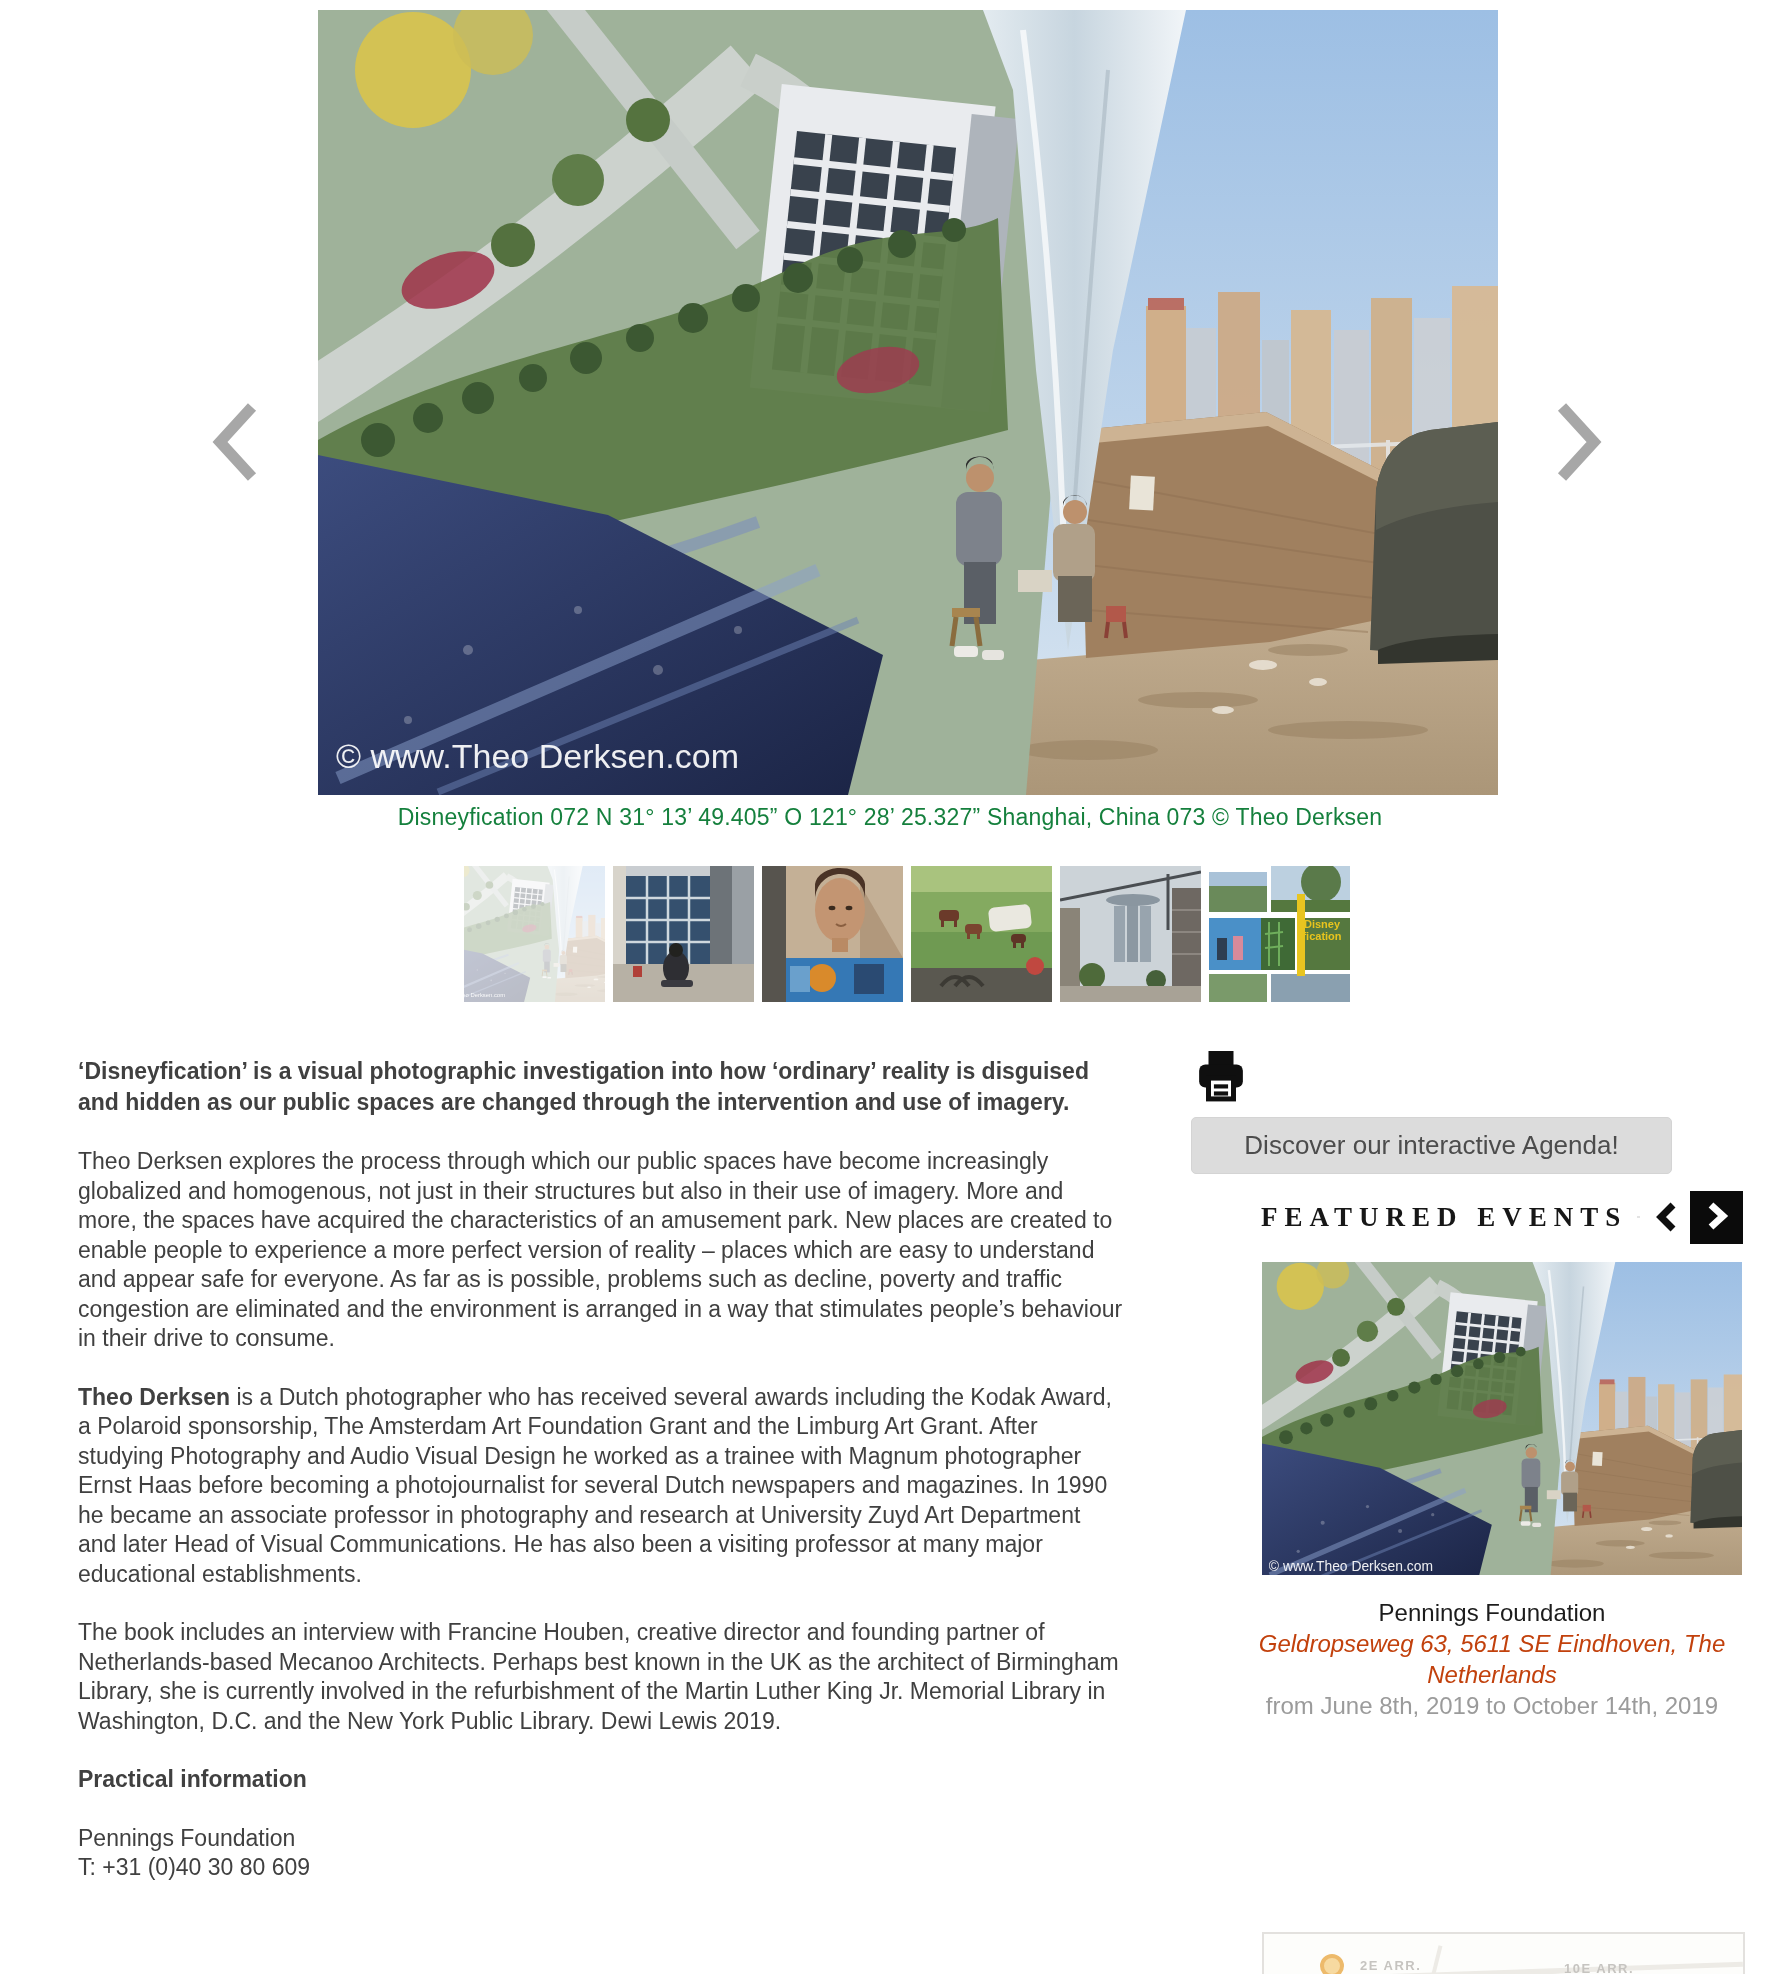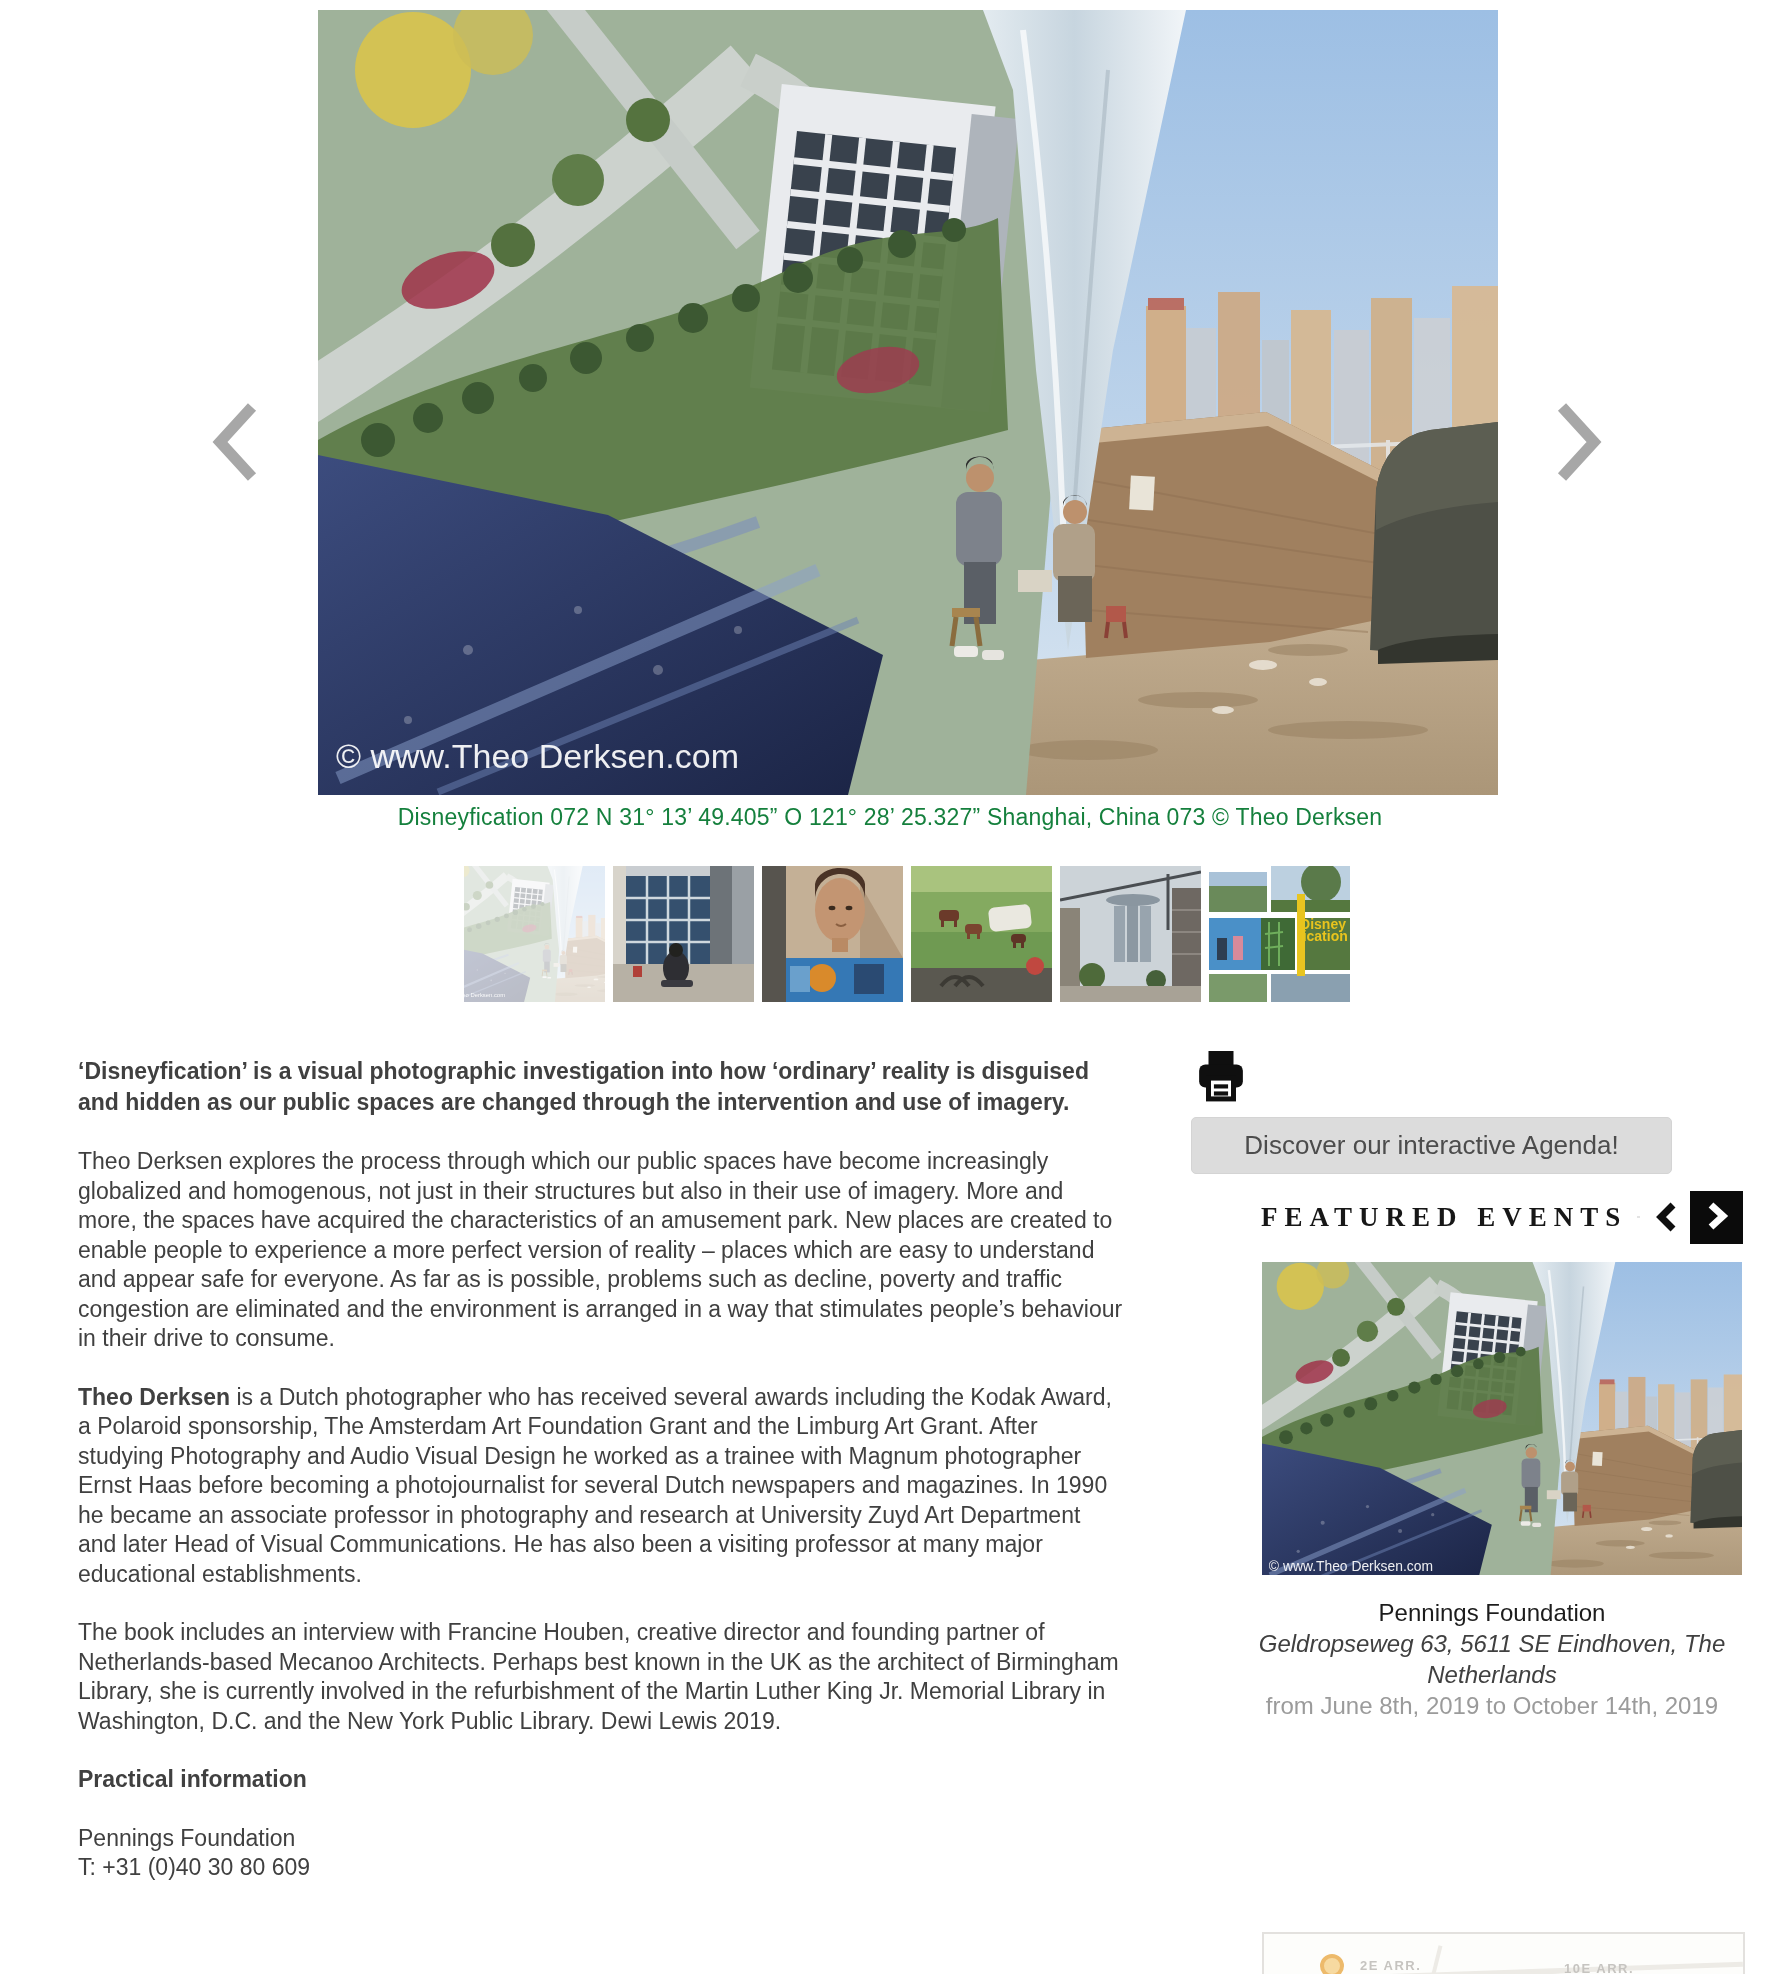--- a/index.html
+++ b/index.html
@@ -19,21 +19,21 @@
   .caption{
     position:absolute;left:0;top:804px;width:1780px;text-align:center;
     font-size:23px;color:#15803d;letter-spacing:.2px;
   }
   
   .thumbs{position:absolute;left:464px;top:866px;display:flex;gap:8px;}
   .thumb{width:141px;height:136px;overflow:hidden;position:relative;background:#dfe5e8;cursor:pointer;}
   .thumb svg{display:block;width:100%;height:100%;}
   .thumb-overlay-text{
     position:absolute;right:4px;top:52px;width:48px;color:#e9c41d;
-    font-weight:bold;font-size:14px;line-height:12px;text-align:right;pointer-events:none;
+    font-weight:bold;font-size:11px;line-height:12px;text-align:center;pointer-events:none;
   }
   
   .print-btn{position:absolute;left:1196px;top:1048px;width:50px;height:58px;background:none;border:none;padding:0;cursor:pointer;}
   
   .article{
     position:absolute;left:78px;top:1056px;width:1045px;
     font-size:23px;line-height:29.5px;color:#404040;
   }
   .article p{margin:0 0 29px 0;}
   .article .intro{font-weight:bold;line-height:31px;}
@@ -60,21 +60,21 @@
     display:flex;align-items:center;justify-content:center;
   }
   .featured-img{
     position:absolute;left:1262px;top:1262px;width:480px;height:313px;overflow:hidden;cursor:pointer;background:#cfe0ee;
   }
   .event-text{
     position:absolute;left:1237px;top:1590px;width:510px;text-align:center;
   }
   .event-title{font-size:24.5px;font-weight:bold;line-height:32px;color:#121212;margin:0;cursor:pointer;}
   .event-venue{font-size:24px;line-height:31px;margin-top:7px;color:#1c1c1c;}
-  .event-address{font-size:24px;line-height:31px;font-style:italic;color:#404040;}
+  .event-address{font-size:24px;line-height:31px;font-style:italic;color:#c2410c;}
   .event-dates{font-size:24px;line-height:31px;color:#9b9b9b;}
   
   .map-box{
     position:absolute;left:1262px;top:1932px;width:479px;height:130px;
     border:2px solid #e3e1de;background:#fdfdfb;overflow:hidden;cursor:grab;
   }
   .map-label{
     position:absolute;color:#c6c4c0;font-size:13px;font-weight:bold;letter-spacing:1.5px;white-space:nowrap;
   }
   .map-label-1{left:96px;top:24px;}

